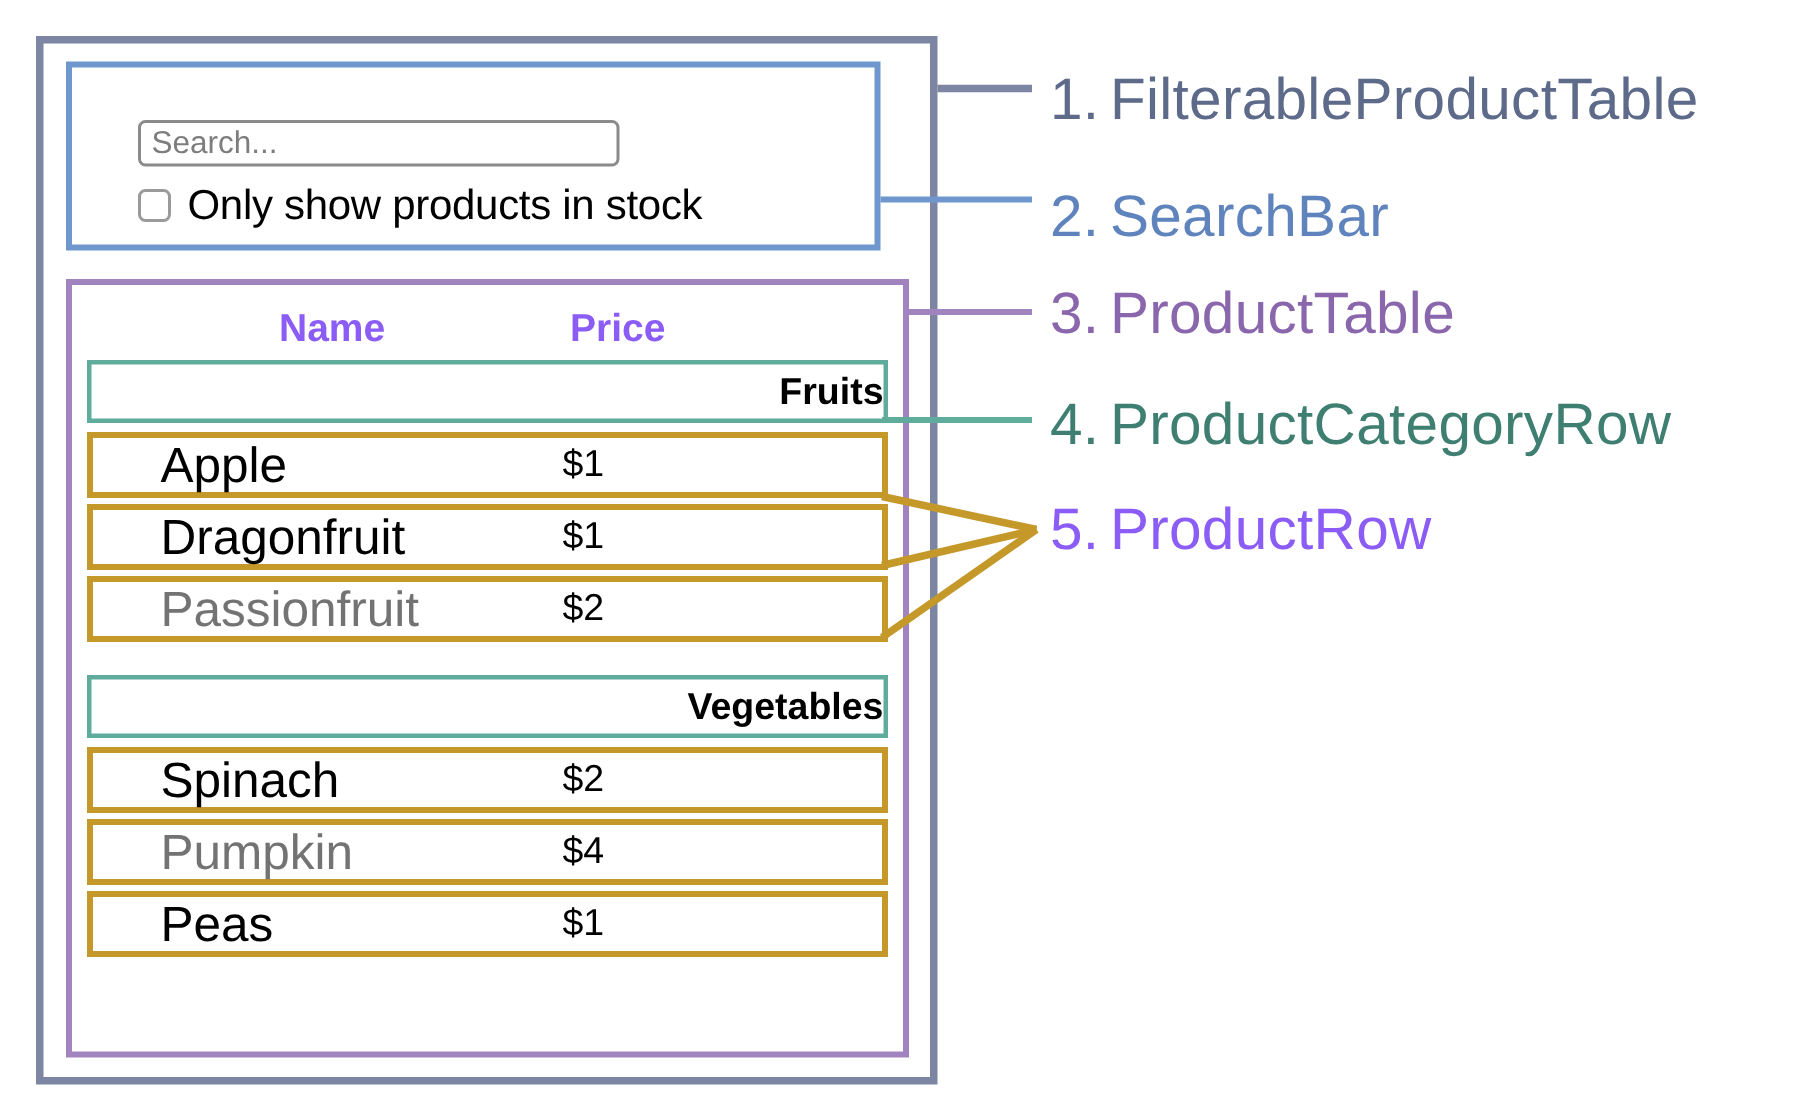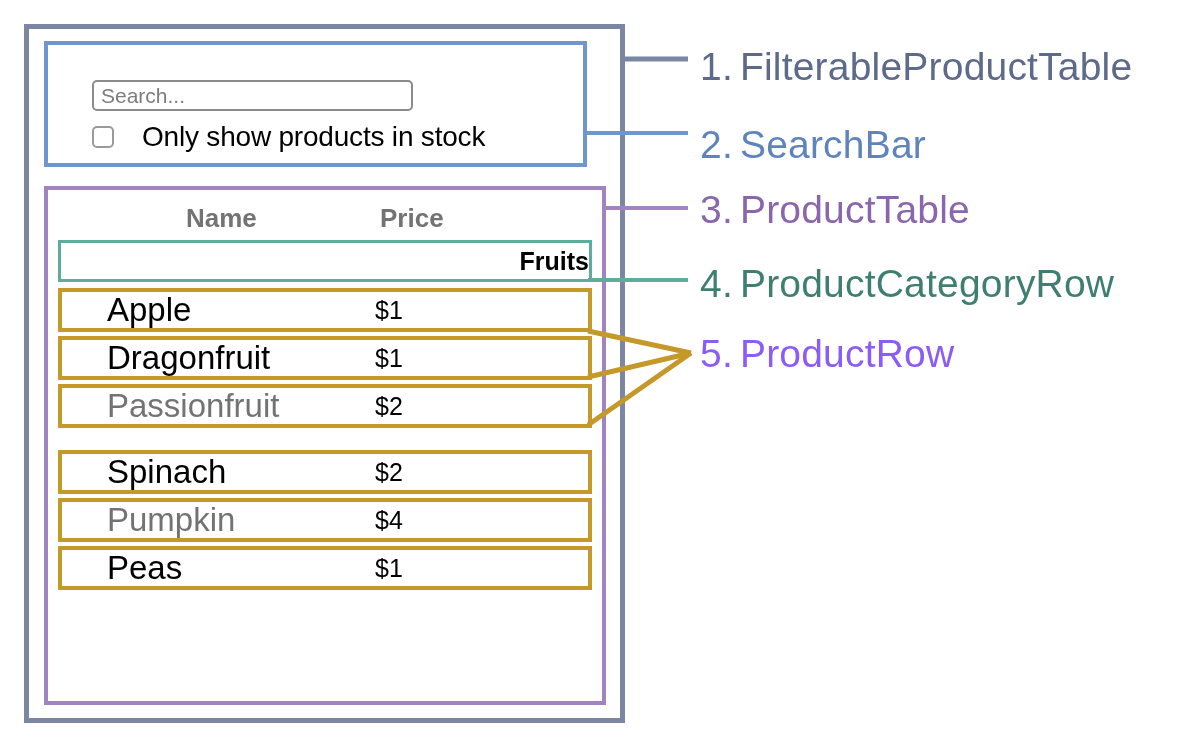--- a/index.html
+++ b/index.html
@@ -74,21 +74,21 @@
     outline: none;
   }
   .search-input::placeholder { color: #7d7d7d; opacity: 1; }
 
   .checkbox-row {
     position: absolute;
     left: 44px;
     top: 76px;
     display: flex;
     align-items: center;
-    gap: 28px;
+    gap: 11px;
   }
   .cb-box {
     width: 22px;
     height: 22px;
     box-sizing: border-box;
     border: 2px solid #9a9a9a;
     border-radius: 5px;
     background: #ffffff;
     flex: 0 0 auto;
   }
@@ -120,21 +120,21 @@
 
   .thead {
     position: relative;
     height: 44px;
   }
   .th {
     position: absolute;
     top: 7px;
     font-size: 26px;
     font-weight: bold;
-    color: #737373;
+    color: #8b5cf6;
   }
   .th-name  { left: 128px; }
   .th-price { left: 322px; }
 
   .cat-row {
     position: relative;
     box-sizing: border-box;
     width: 534px;
     height: 42px;
     border: 3px solid #5fab9c;
@@ -231,20 +231,23 @@
         <span class="cell-name">Dragonfruit</span>
         <span class="cell-price">$1</span>
       </div>
       <div class="prod-row out-of-stock" id="row-f2">
         <span class="cell-name">Passionfruit</span>
         <span class="cell-price">$2</span>
       </div>
 
       <div class="group-gap"></div>
 
+      <div class="cat-row">
+        <span class="cat-label">Vegetables</span>
+      </div>
 
       <div class="prod-row">
         <span class="cell-name">Spinach</span>
         <span class="cell-price">$2</span>
       </div>
       <div class="prod-row out-of-stock">
         <span class="cell-name">Pumpkin</span>
         <span class="cell-price">$4</span>
       </div>
       <div class="prod-row">

